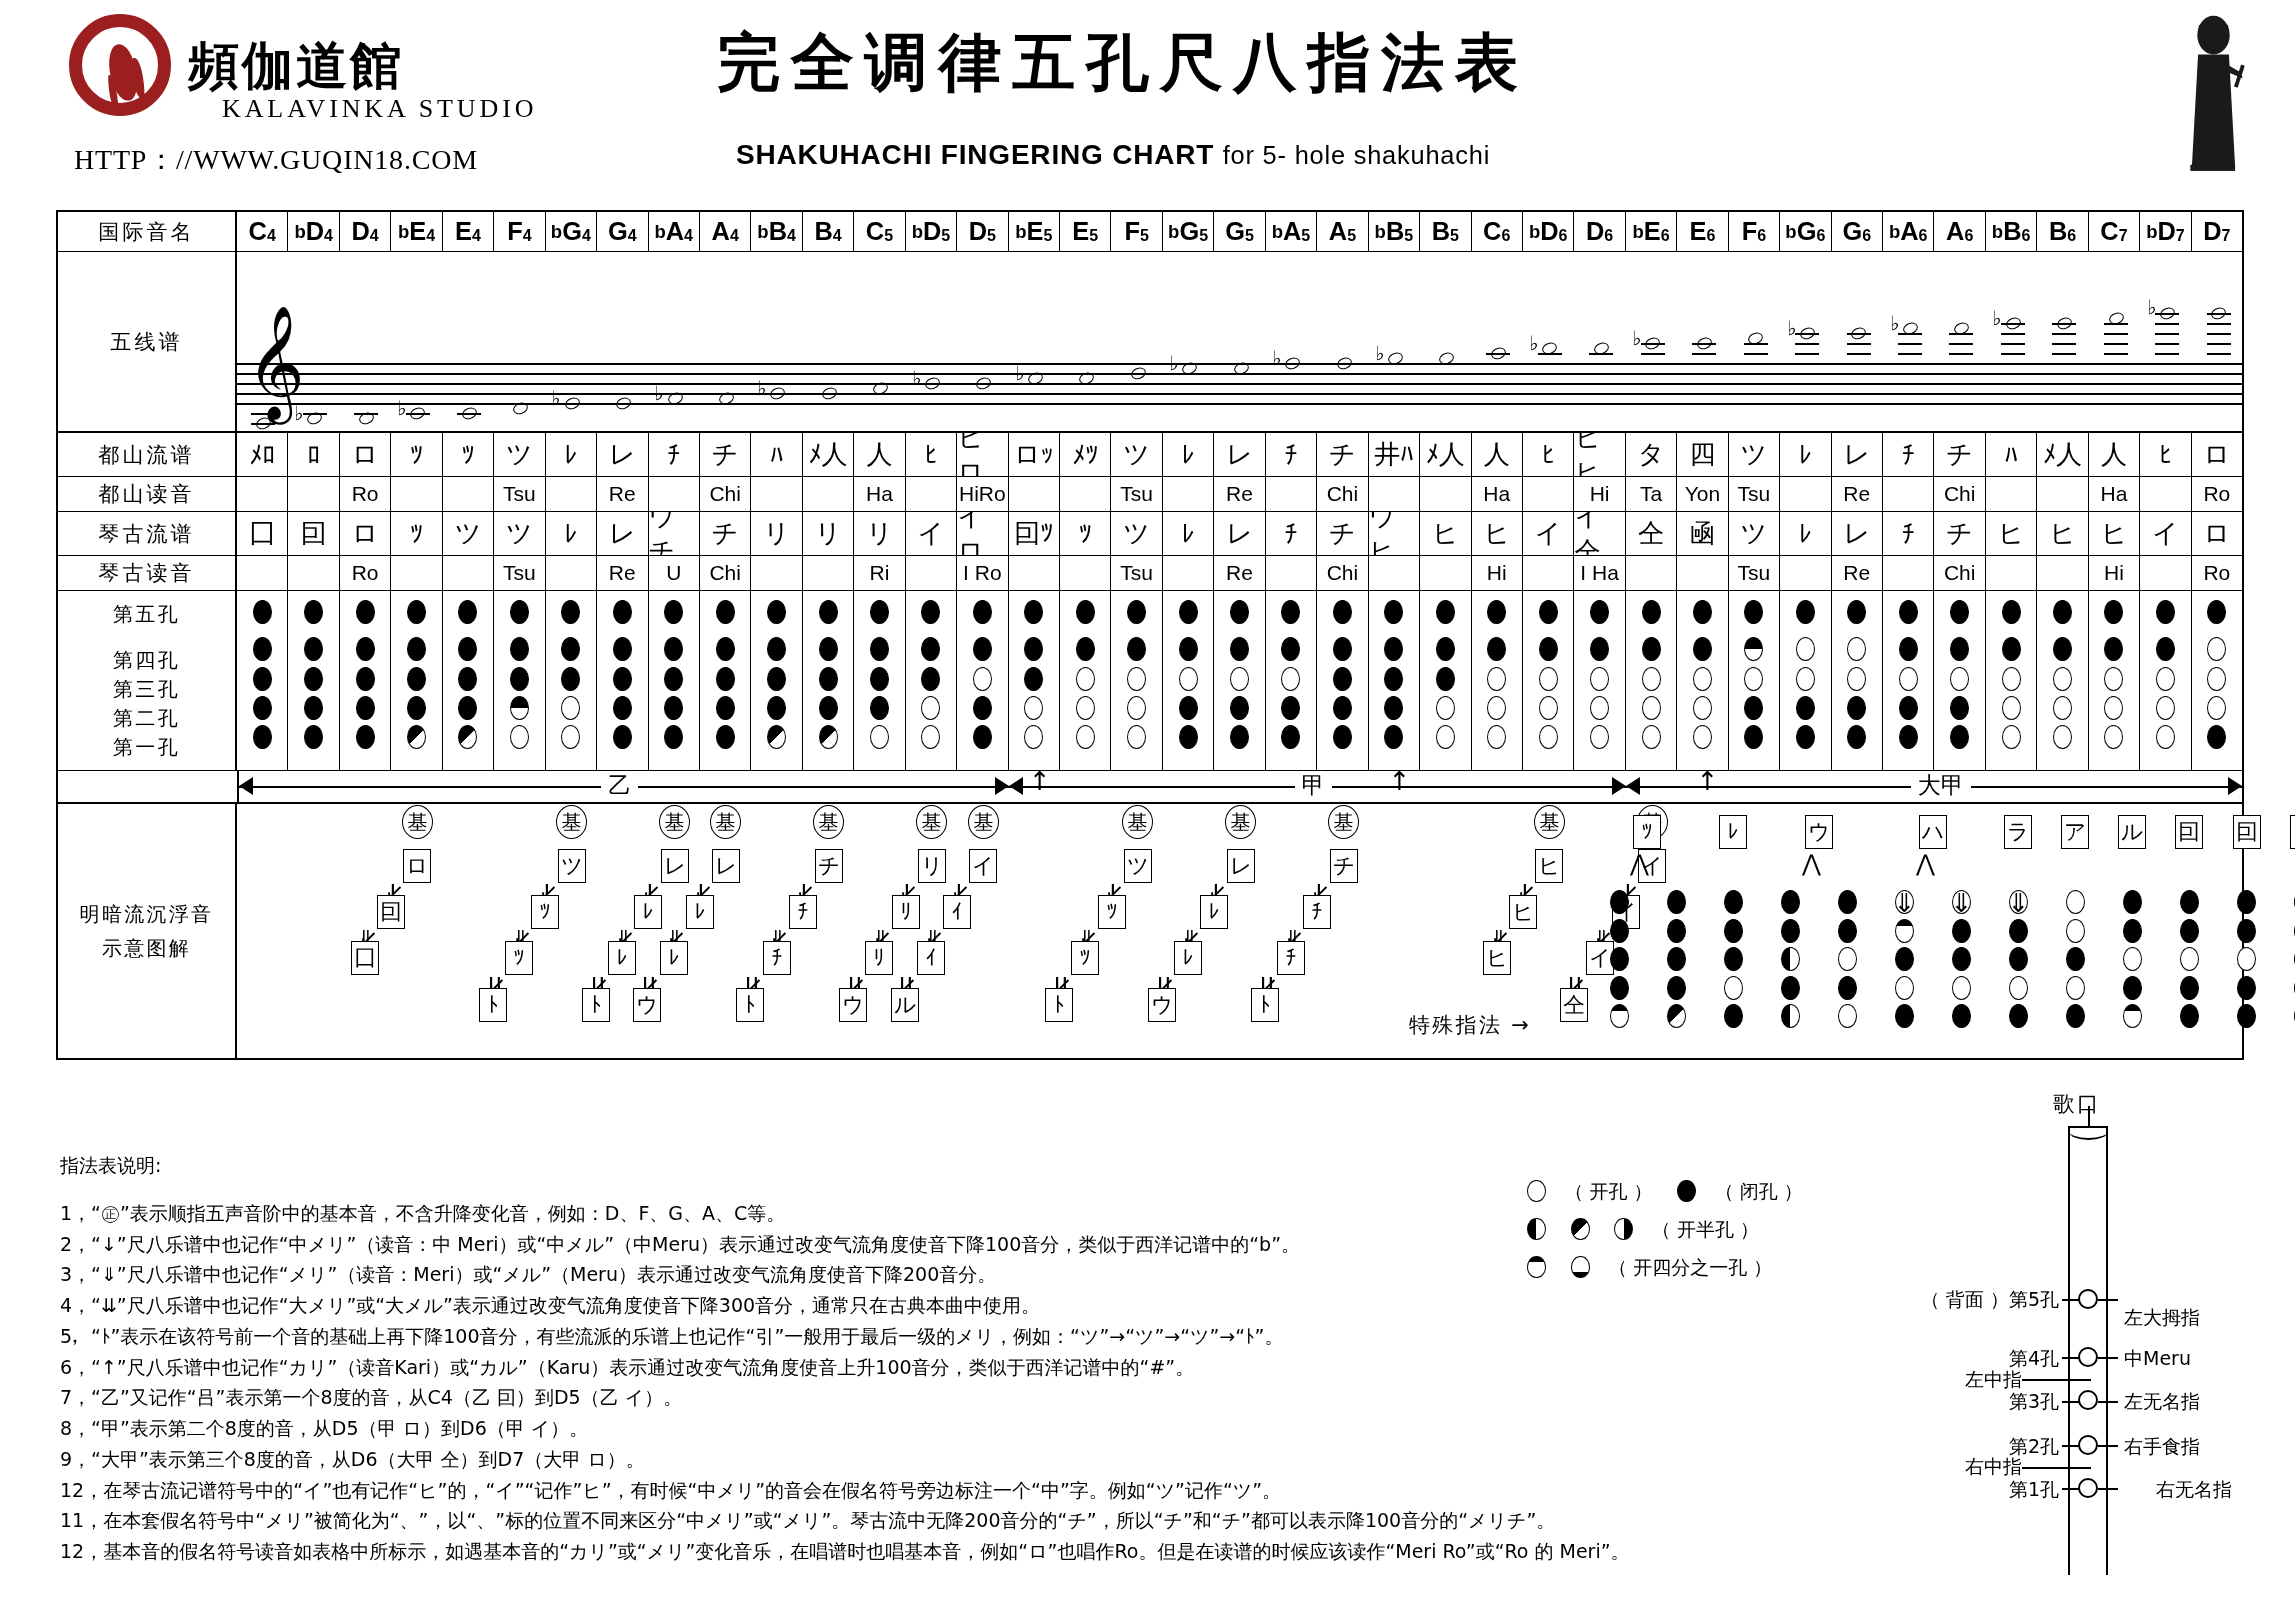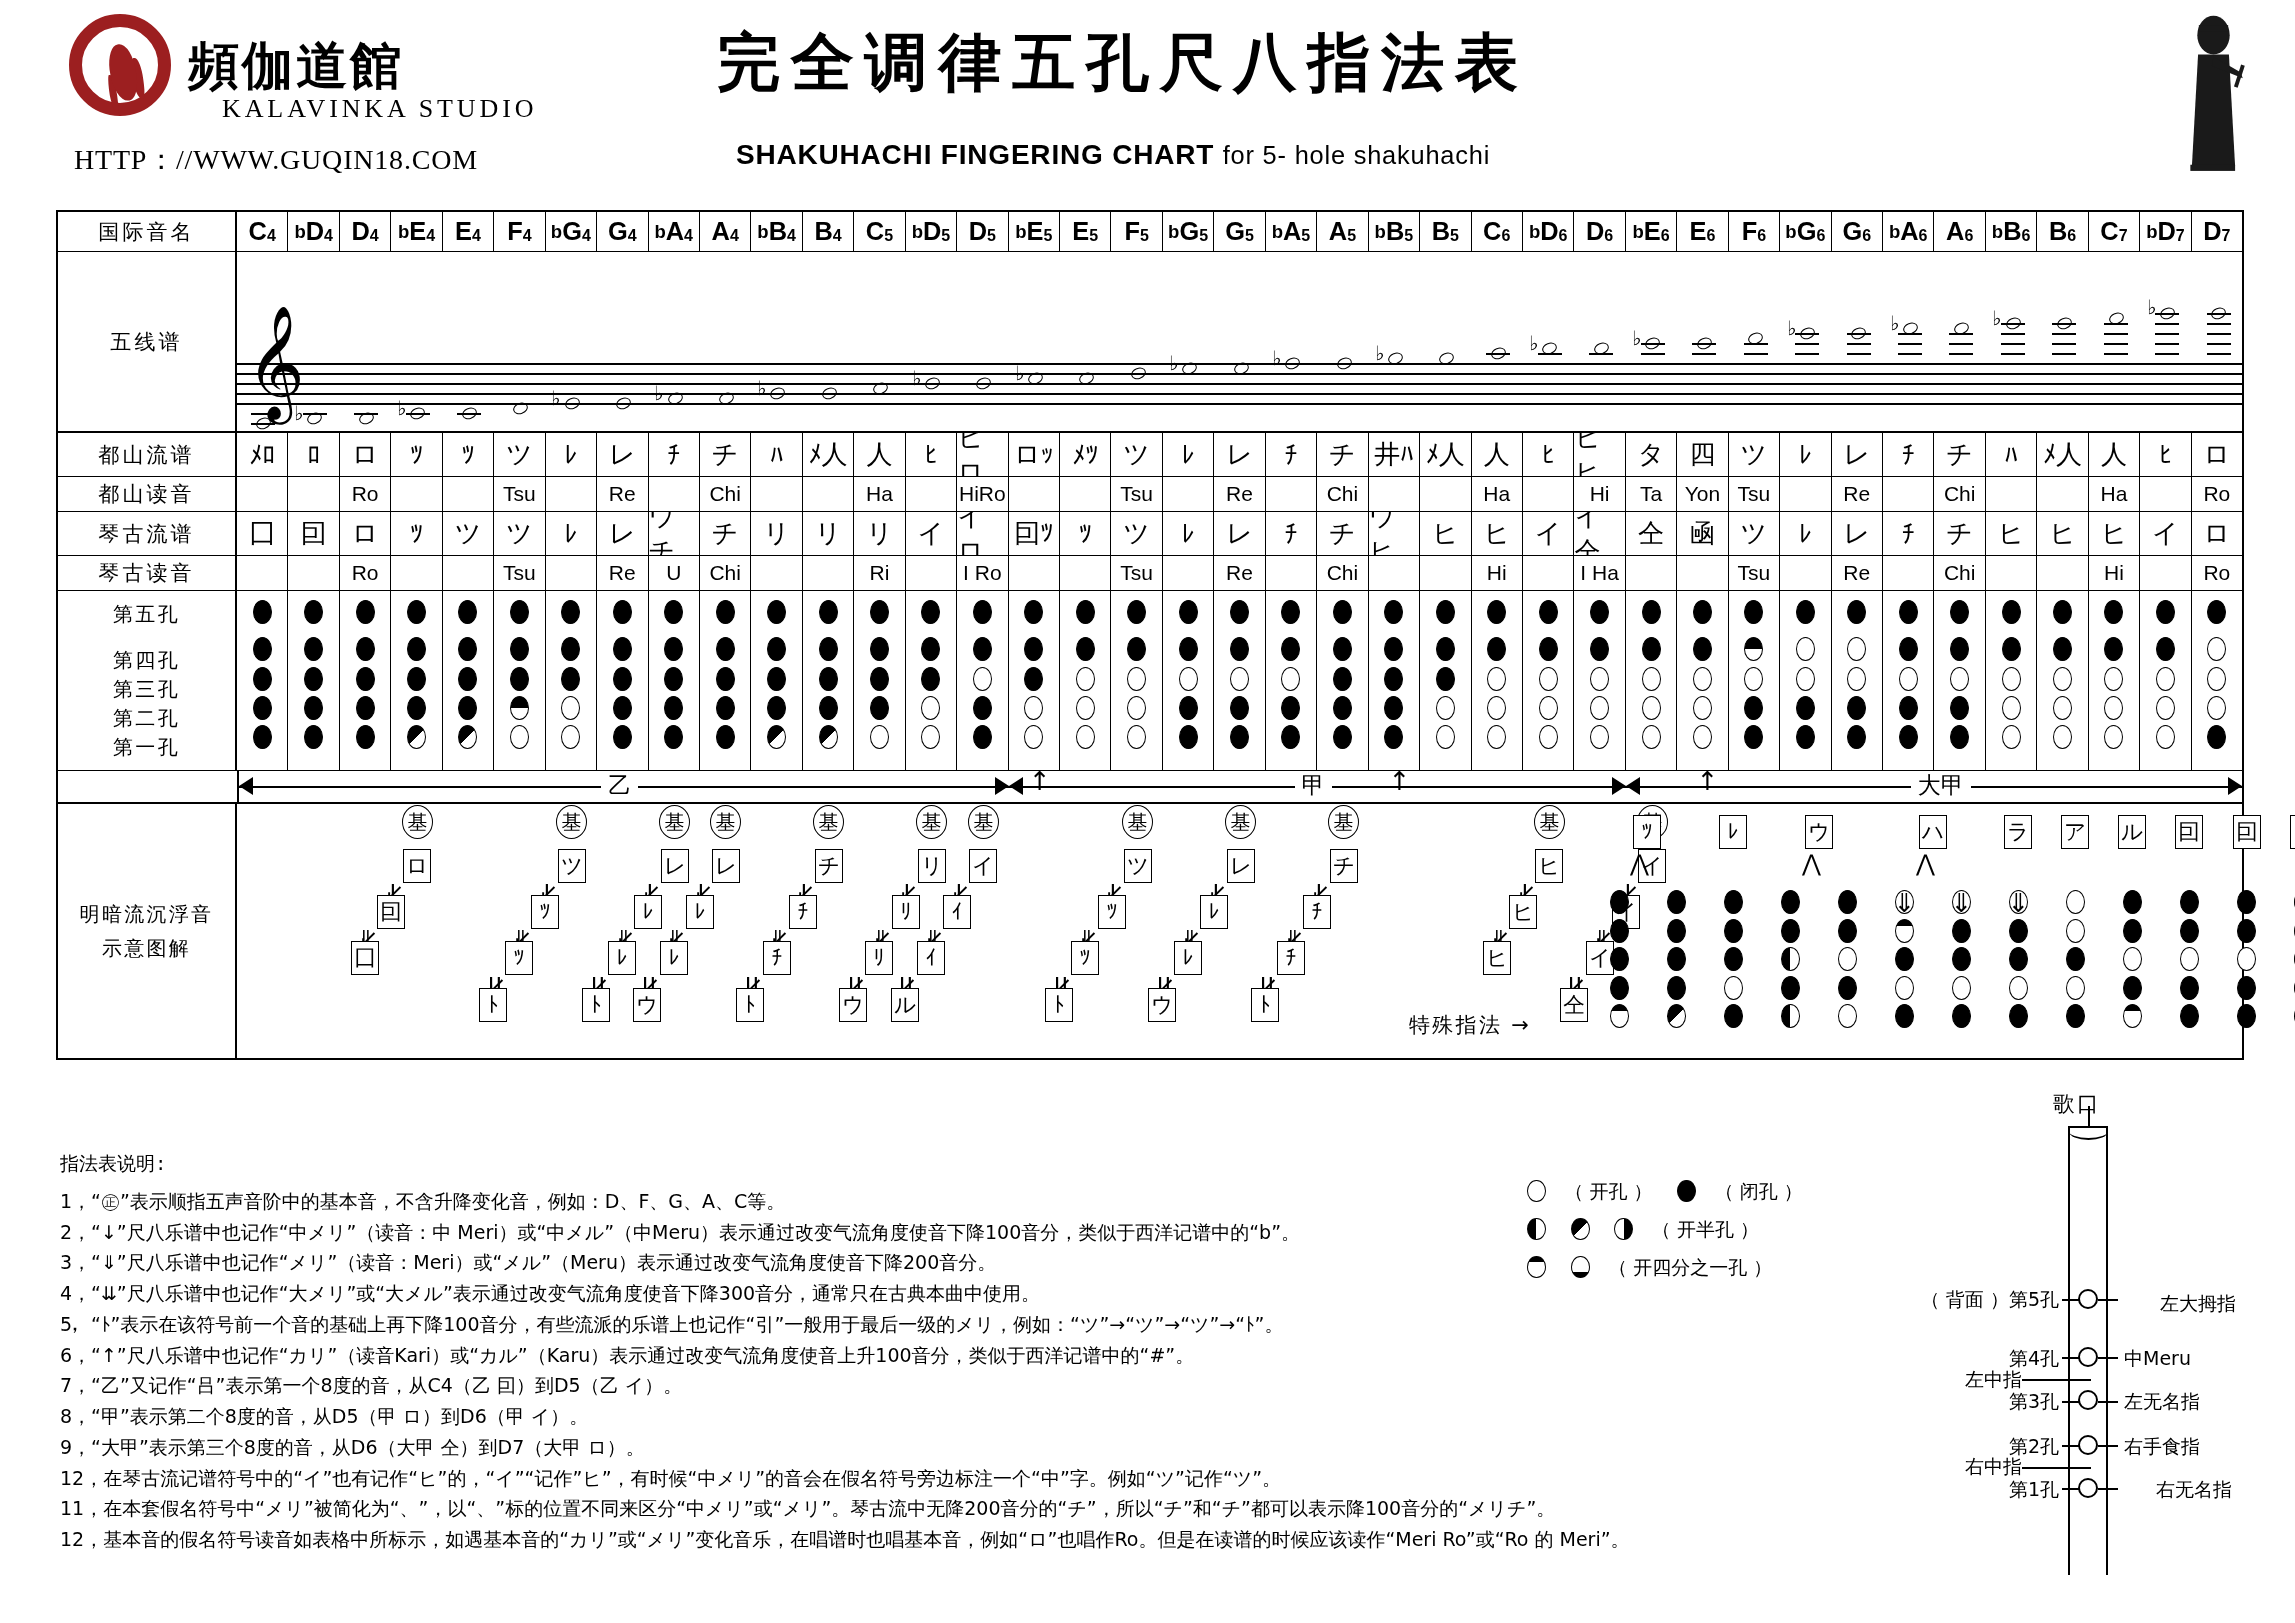--- a/index.html
+++ b/index.html
@@ -287,21 +287,21 @@
 
   
   #notes {
     position: absolute;
     left: 60px; top: 1150px;
     width: 1835px;
     font-family: "DejaVu Sans", sans-serif;
     font-size: 19px;
     line-height: 1.62;
   }
-  #notes .nhead { margin-bottom: 5px; font-family: Liberation Mono, monospace; }
+  #notes .nhead { margin-bottom: 17px; }
   #notes .nline { white-space: nowrap; }
 
   
   #legend {
     position: absolute;
     left: 1527px; top: 1172px;
     font-family: "DejaVu Sans", sans-serif;
     font-size: 19px;
     line-height: 2.0;
   }
@@ -1334,21 +1334,21 @@
   <div id="flute-title">歌口</div>
   <div class="fleader" style="left:137px; top:17px; width:2.3px; height:21.6px;"></div>
   <div id="flute-top"></div>
   <div class="utaguchi"></div>
   <div id="flute-body"></div>
   <div id="flute-holes">
       <div class="fhole" style="top: 200px;"></div>
       <div class="fleader" style="left: 111px; top: 210px; width: 17px;"></div>
       <div class="fleader" style="left: 147px; top: 210px; width: 20px;"></div>
       <div class="flabel-l" style="right: 231px; top: 198px;">（ 背面 ）第5孔</div>
-      <div class="flabel-r" style="left: 173px; top: 202px; margin-left: 36px;">左大拇指</div>
+      <div class="flabel-r" style="left: 173px; top: 216px;">左大拇指</div>
       <div class="fhole" style="top: 258px;"></div>
       <div class="fleader" style="left: 111px; top: 268px; width: 17px;"></div>
       <div class="fleader" style="left: 147px; top: 268px; width: 20px;"></div>
       <div class="flabel-l" style="right: 231px; top: 257px;">第4孔</div>
       <div class="flabel-r" style="left: 173px; top: 257px;">中Meru</div>
       <div class="fhole" style="top: 301px;"></div>
       <div class="fleader" style="left: 111px; top: 312px; width: 17px;"></div>
       <div class="fleader" style="left: 147px; top: 312px; width: 20px;"></div>
       <div class="flabel-l" style="right: 231px; top: 300px;">第3孔</div>
       <div class="flabel-r" style="left: 173px; top: 300px;">左无名指</div>

